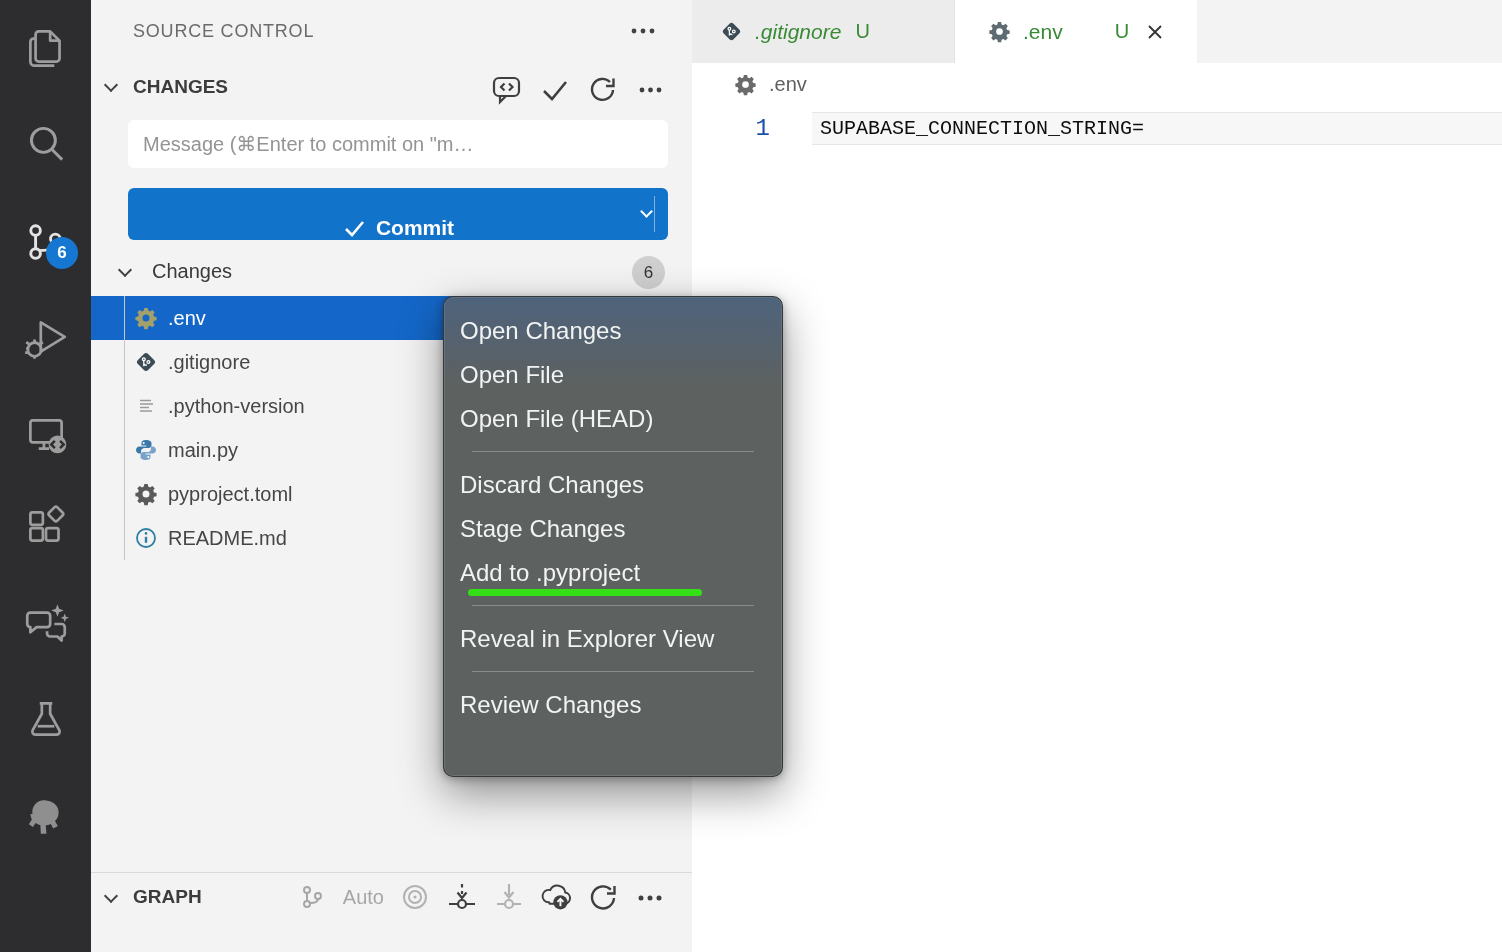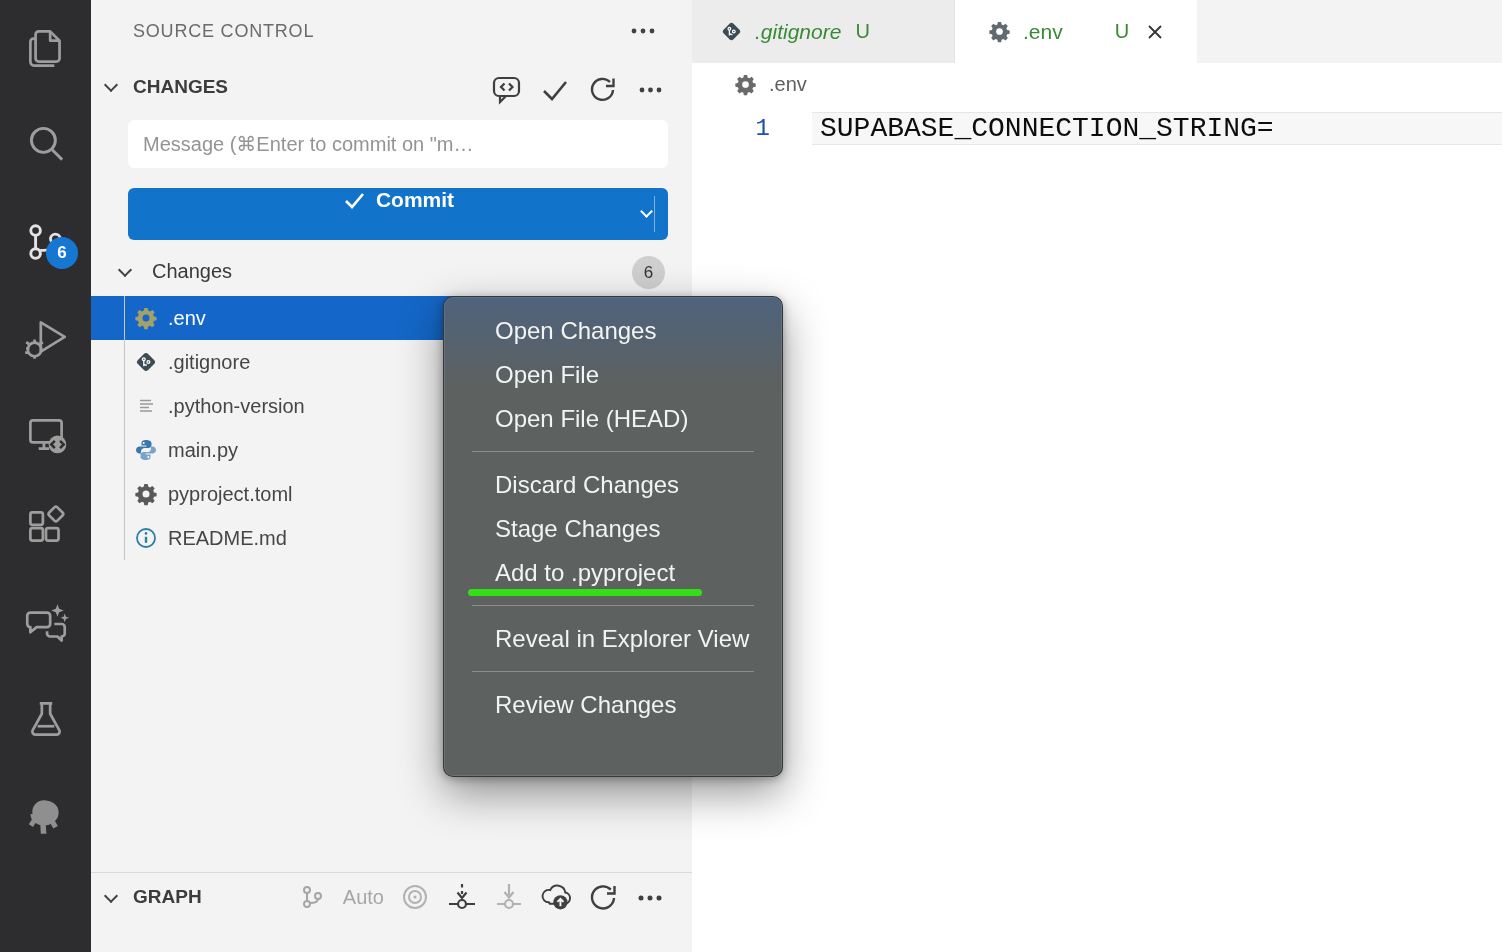--- a/index.html
+++ b/index.html
@@ -26,21 +26,21 @@
   #changes-toolbar{position:absolute;right:26px;top:2px;display:flex;gap:17px;align-items:center;}
   #changes-toolbar svg{width:31px;height:31px;}
 
   #commit-input{position:absolute;left:37px;top:120px;width:540px;height:48px;background:#fff;border:none;
                 border-radius:6px;padding:0 56px 0 15px;font-size:20px;color:#333;outline:none;
                 font-family:Liberation Sans, sans-serif;}
   #commit-input::placeholder{color:#949494;opacity:1;}
   #sparkle{position:absolute;left:620px;top:126px;width:36px;height:36px;}
 
   #commit-btn{position:absolute;left:37px;top:188px;width:540px;height:52px;background:#1173c9;border-radius:6px;
-              color:#fff;display:flex;align-items:flex-start;justify-content:center;gap:10px;font-size:21px;font-weight:600;}
+              color:#fff;display:flex;align-items:flex-end;justify-content:center;gap:10px;font-size:21px;font-weight:600;}
   #commit-btn svg{width:24px;height:24px;}
   #commit-divider{position:absolute;left:526px;top:8px;width:1px;height:36px;background:rgba(255,255,255,.45);}
   #commit-caret{position:absolute;right:17px;top:19px;width:9px;height:9px;border-right:2.4px solid #fff;border-bottom:2.4px solid #fff;transform:rotate(45deg);}
 
   #group-row{position:absolute;left:0;top:254px;width:601px;height:38px;}
   #group-row .chv{position:absolute;left:29px;top:11px;}
   #group-row .lbl{position:absolute;left:61px;top:6px;font-size:20px;color:#3a3a3a;}
   #group-badge{position:absolute;right:27px;top:2px;width:33px;height:33px;border-radius:50%;background:#cfcfcf;
                color:#333;font-size:17px;display:flex;align-items:center;justify-content:center;}
 
@@ -79,30 +79,30 @@
   #breadcrumb{position:absolute;left:0;top:63px;width:810px;height:43px;background:#fff;display:flex;align-items:center;}
   #breadcrumb .ticon{width:23px;height:23px;margin-left:42px;display:flex;}
   #breadcrumb .ticon svg{width:23px;height:23px;}
   #breadcrumb .blabel{margin-left:12px;font-size:20px;color:#5f5f5f;}
 
   #cur-line{position:absolute;left:120px;top:112px;width:690px;height:33px;background:#f7f7f7;
             border-top:1px solid #e6e6e6;border-bottom:1px solid #e6e6e6;}
   #gutter{position:absolute;left:0;top:112px;width:78px;height:33px;text-align:right;
           font-family:"Liberation Mono","DejaVu Sans Mono",monospace;font-size:24px;color:#1b4fa8;line-height:33px;}
   #code-line{position:absolute;left:128px;top:112px;height:33px;line-height:33px;
-             font-family:"Liberation Mono","DejaVu Sans Mono",monospace;font-size:28px;color:#0d0d0d;white-space:pre;}
+             font-family:"Liberation Mono","DejaVu Sans Mono",monospace;font-size:20px;color:#0d0d0d;white-space:pre;}
 
   
   #ctx-menu{position:absolute;left:443px;top:296px;width:340px;height:481px;border-radius:10px;
             background:#5d6160;border:1px solid rgba(45,45,45,.8);
             box-shadow:0 16px 44px rgba(0,0,0,.42),0 2px 10px rgba(0,0,0,.3),inset 0 0 0 1px rgba(255,255,255,.12);
             padding-top:12px;z-index:10;overflow:hidden;}
   #ctx-menu::before{content:"";position:absolute;left:0;top:0;right:0;height:90px;
             background:linear-gradient(180deg,rgba(47,103,183,.32),rgba(47,103,183,0));pointer-events:none;}
-  .mi{height:44px;line-height:44px;padding-left:16px;font-size:24px;color:#f2f4f3;position:relative;z-index:1;margin-left:35px;}
+  .mi{height:44px;line-height:44px;padding-left:16px;font-size:24px;color:#f2f4f3;position:relative;z-index:1;}
   .msep{height:1px;background:rgba(255,255,255,.28);margin:10px 28px 11px;}
   #hl-underline{position:absolute;left:24px;top:292px;width:234px;height:7px;border-radius:3.5px;background:#35df17;z-index:2;}
 </style>
 </head>
 <body>
 
 <div id="app">
 
   <div id="actbar">
     <div class="abitem" style="top:20px">

